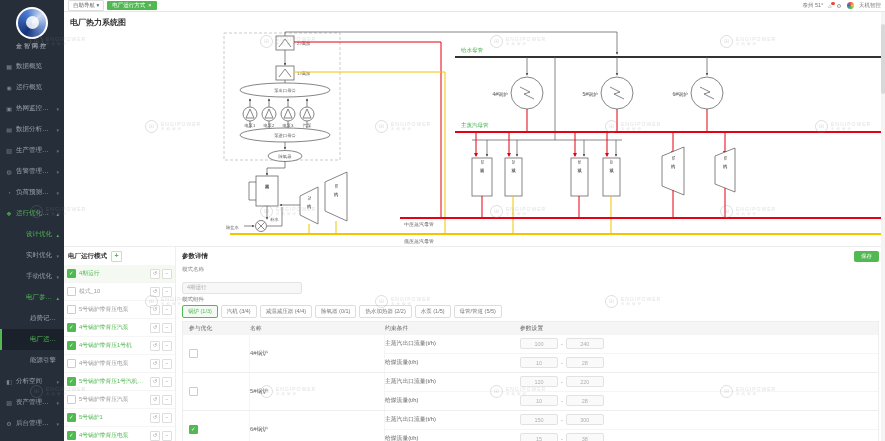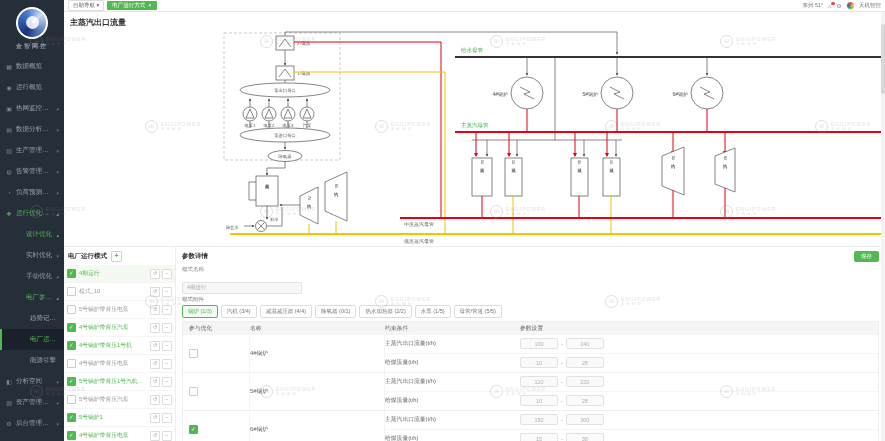--- a/index.html
+++ b/index.html
@@ -233,21 +233,21 @@
     </span>
     <span>
       <span>⚙</span>
     </span>
     <span class="avatar"></span>
     <span>天机智控</span>
   </div>
 </header>
 
 <main class="content">
-  <div class="page-title">主蒸汽出口流量</div>
+  <div class="page-title">电厂热力系统图</div>
 
   <div class="diagram">
     <svg width="821" height="216" viewBox="0 0 821 216">
       <defs>
         <marker id="aB" markerWidth="4" markerHeight="4" refX="3" refY="2" orient="auto">
             <path d="M0,0 L4,2 L0,4 z" fill="#555"></path>
           </marker>
         <marker id="aR" markerWidth="4" markerHeight="4" refX="3" refY="2" orient="auto">
             <path d="M0,0 L4,2 L0,4 z" fill="#e60012"></path>
           </marker>

